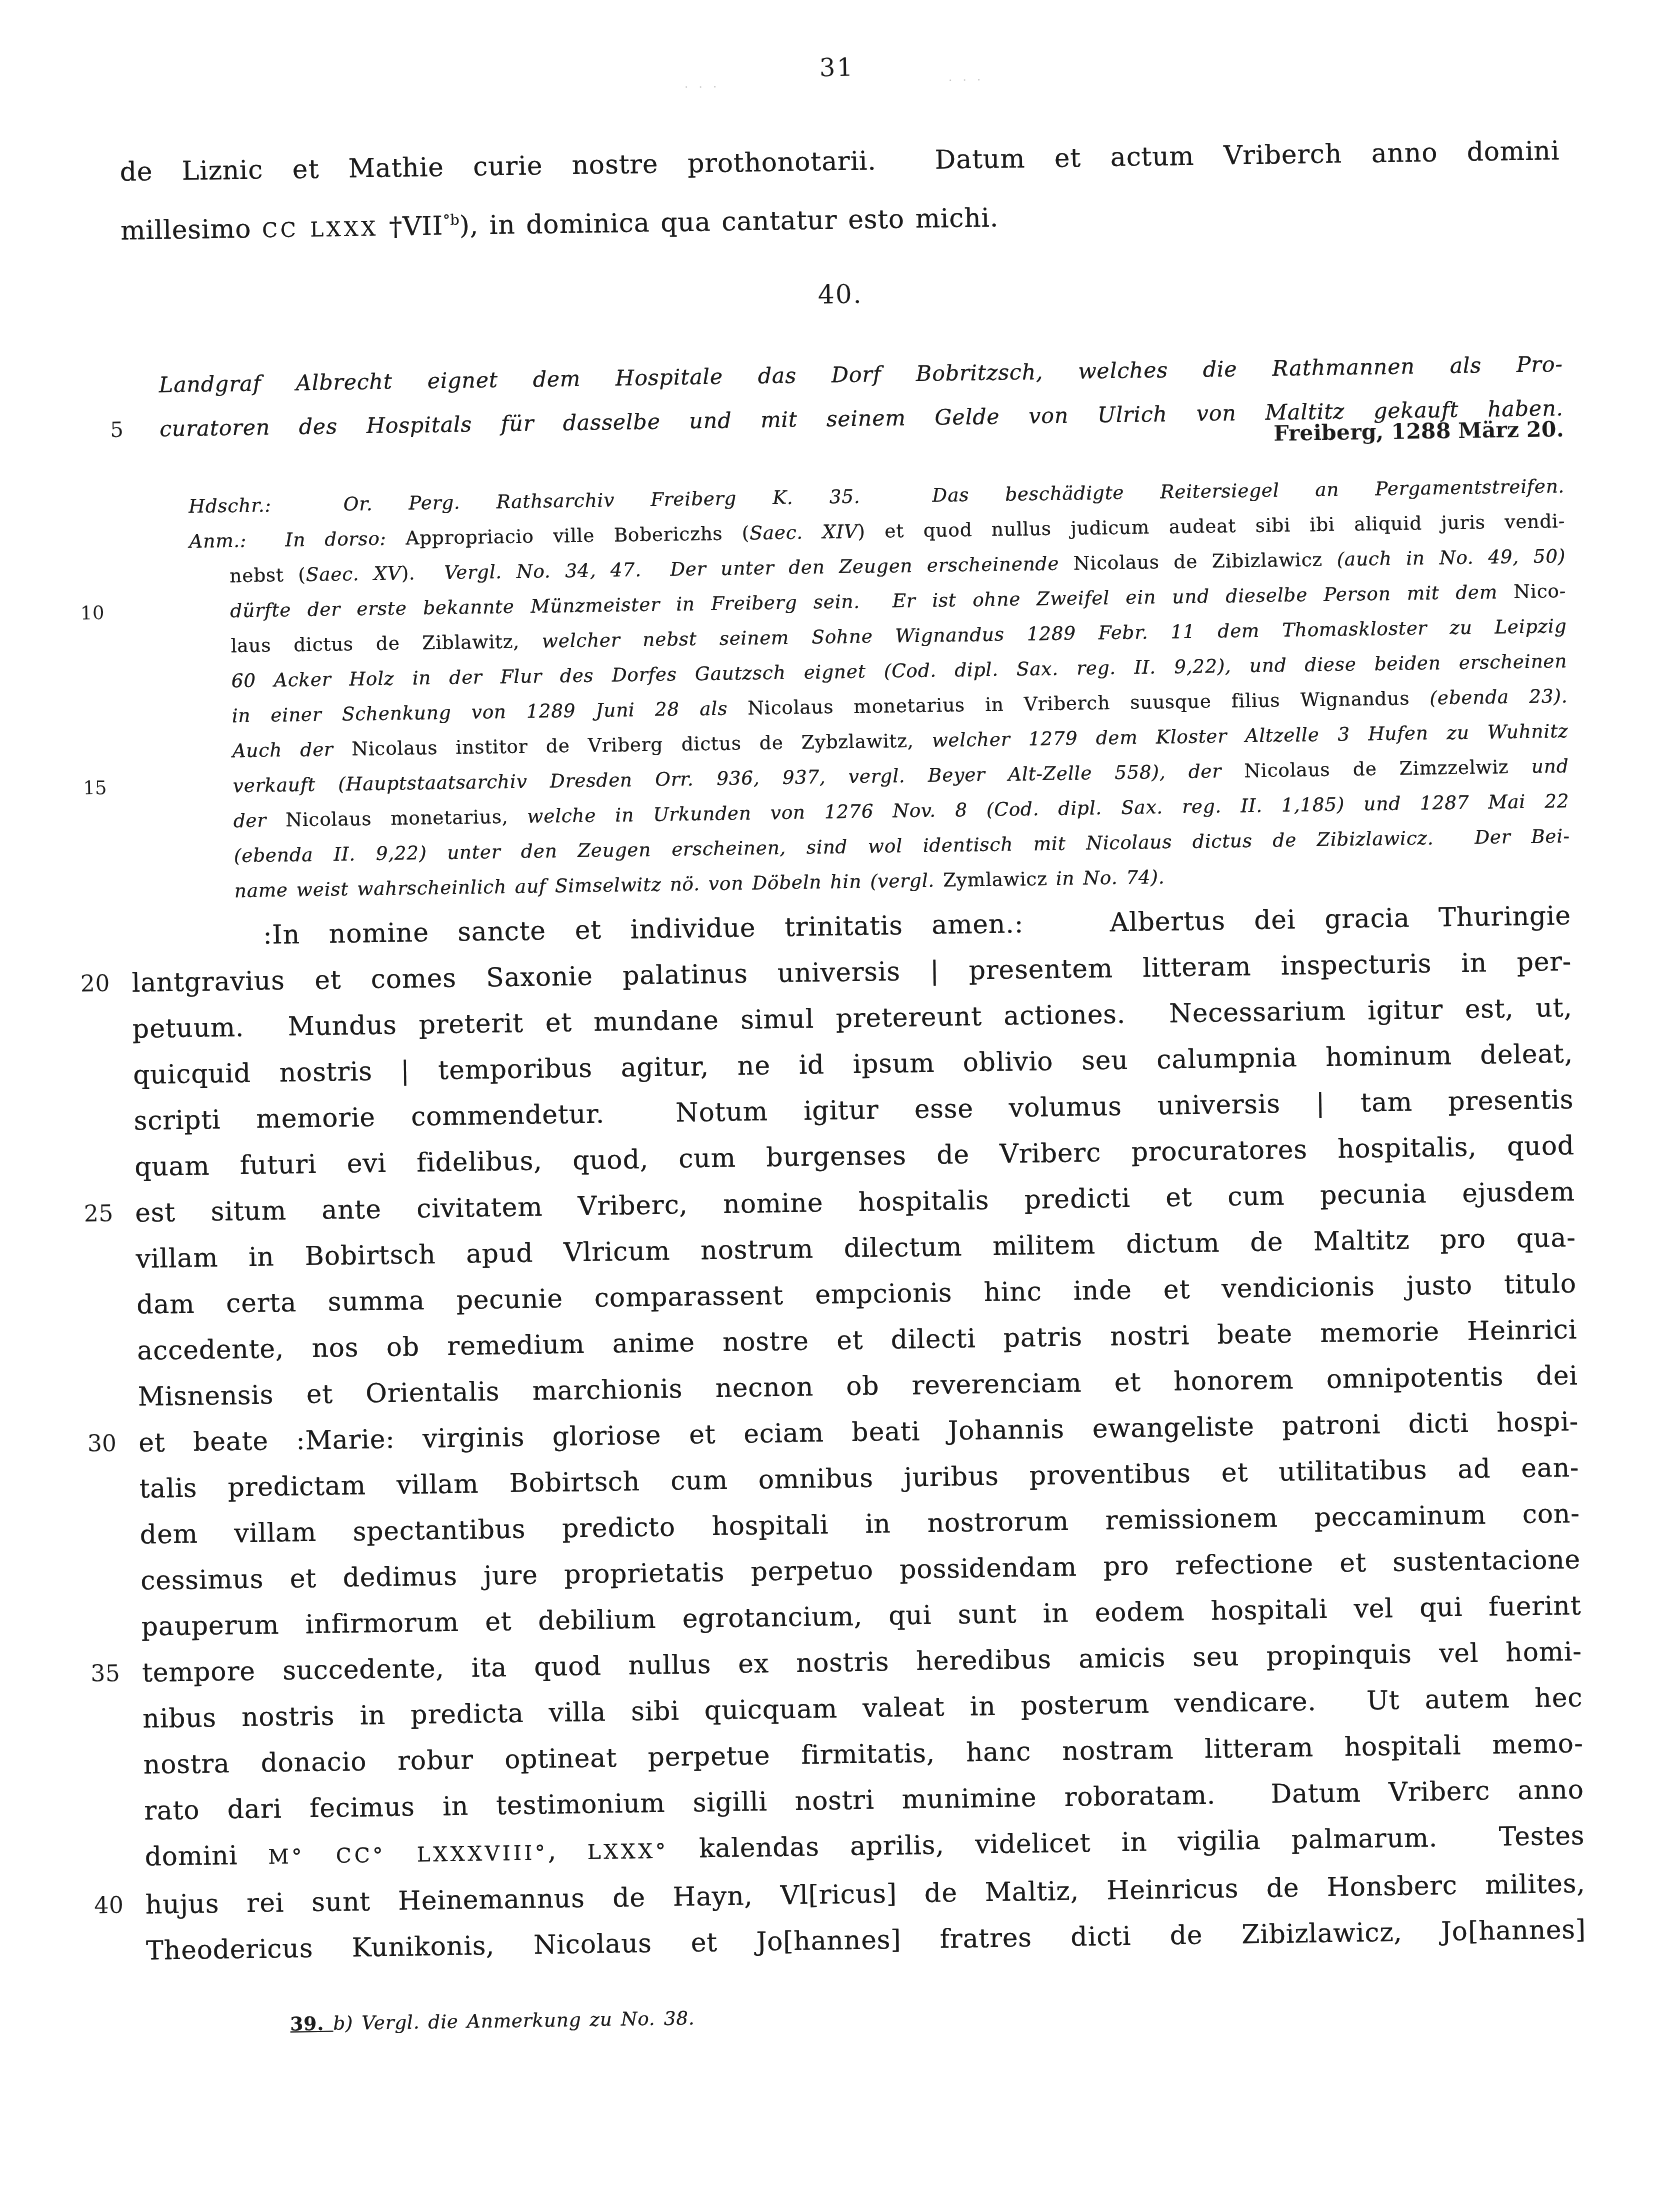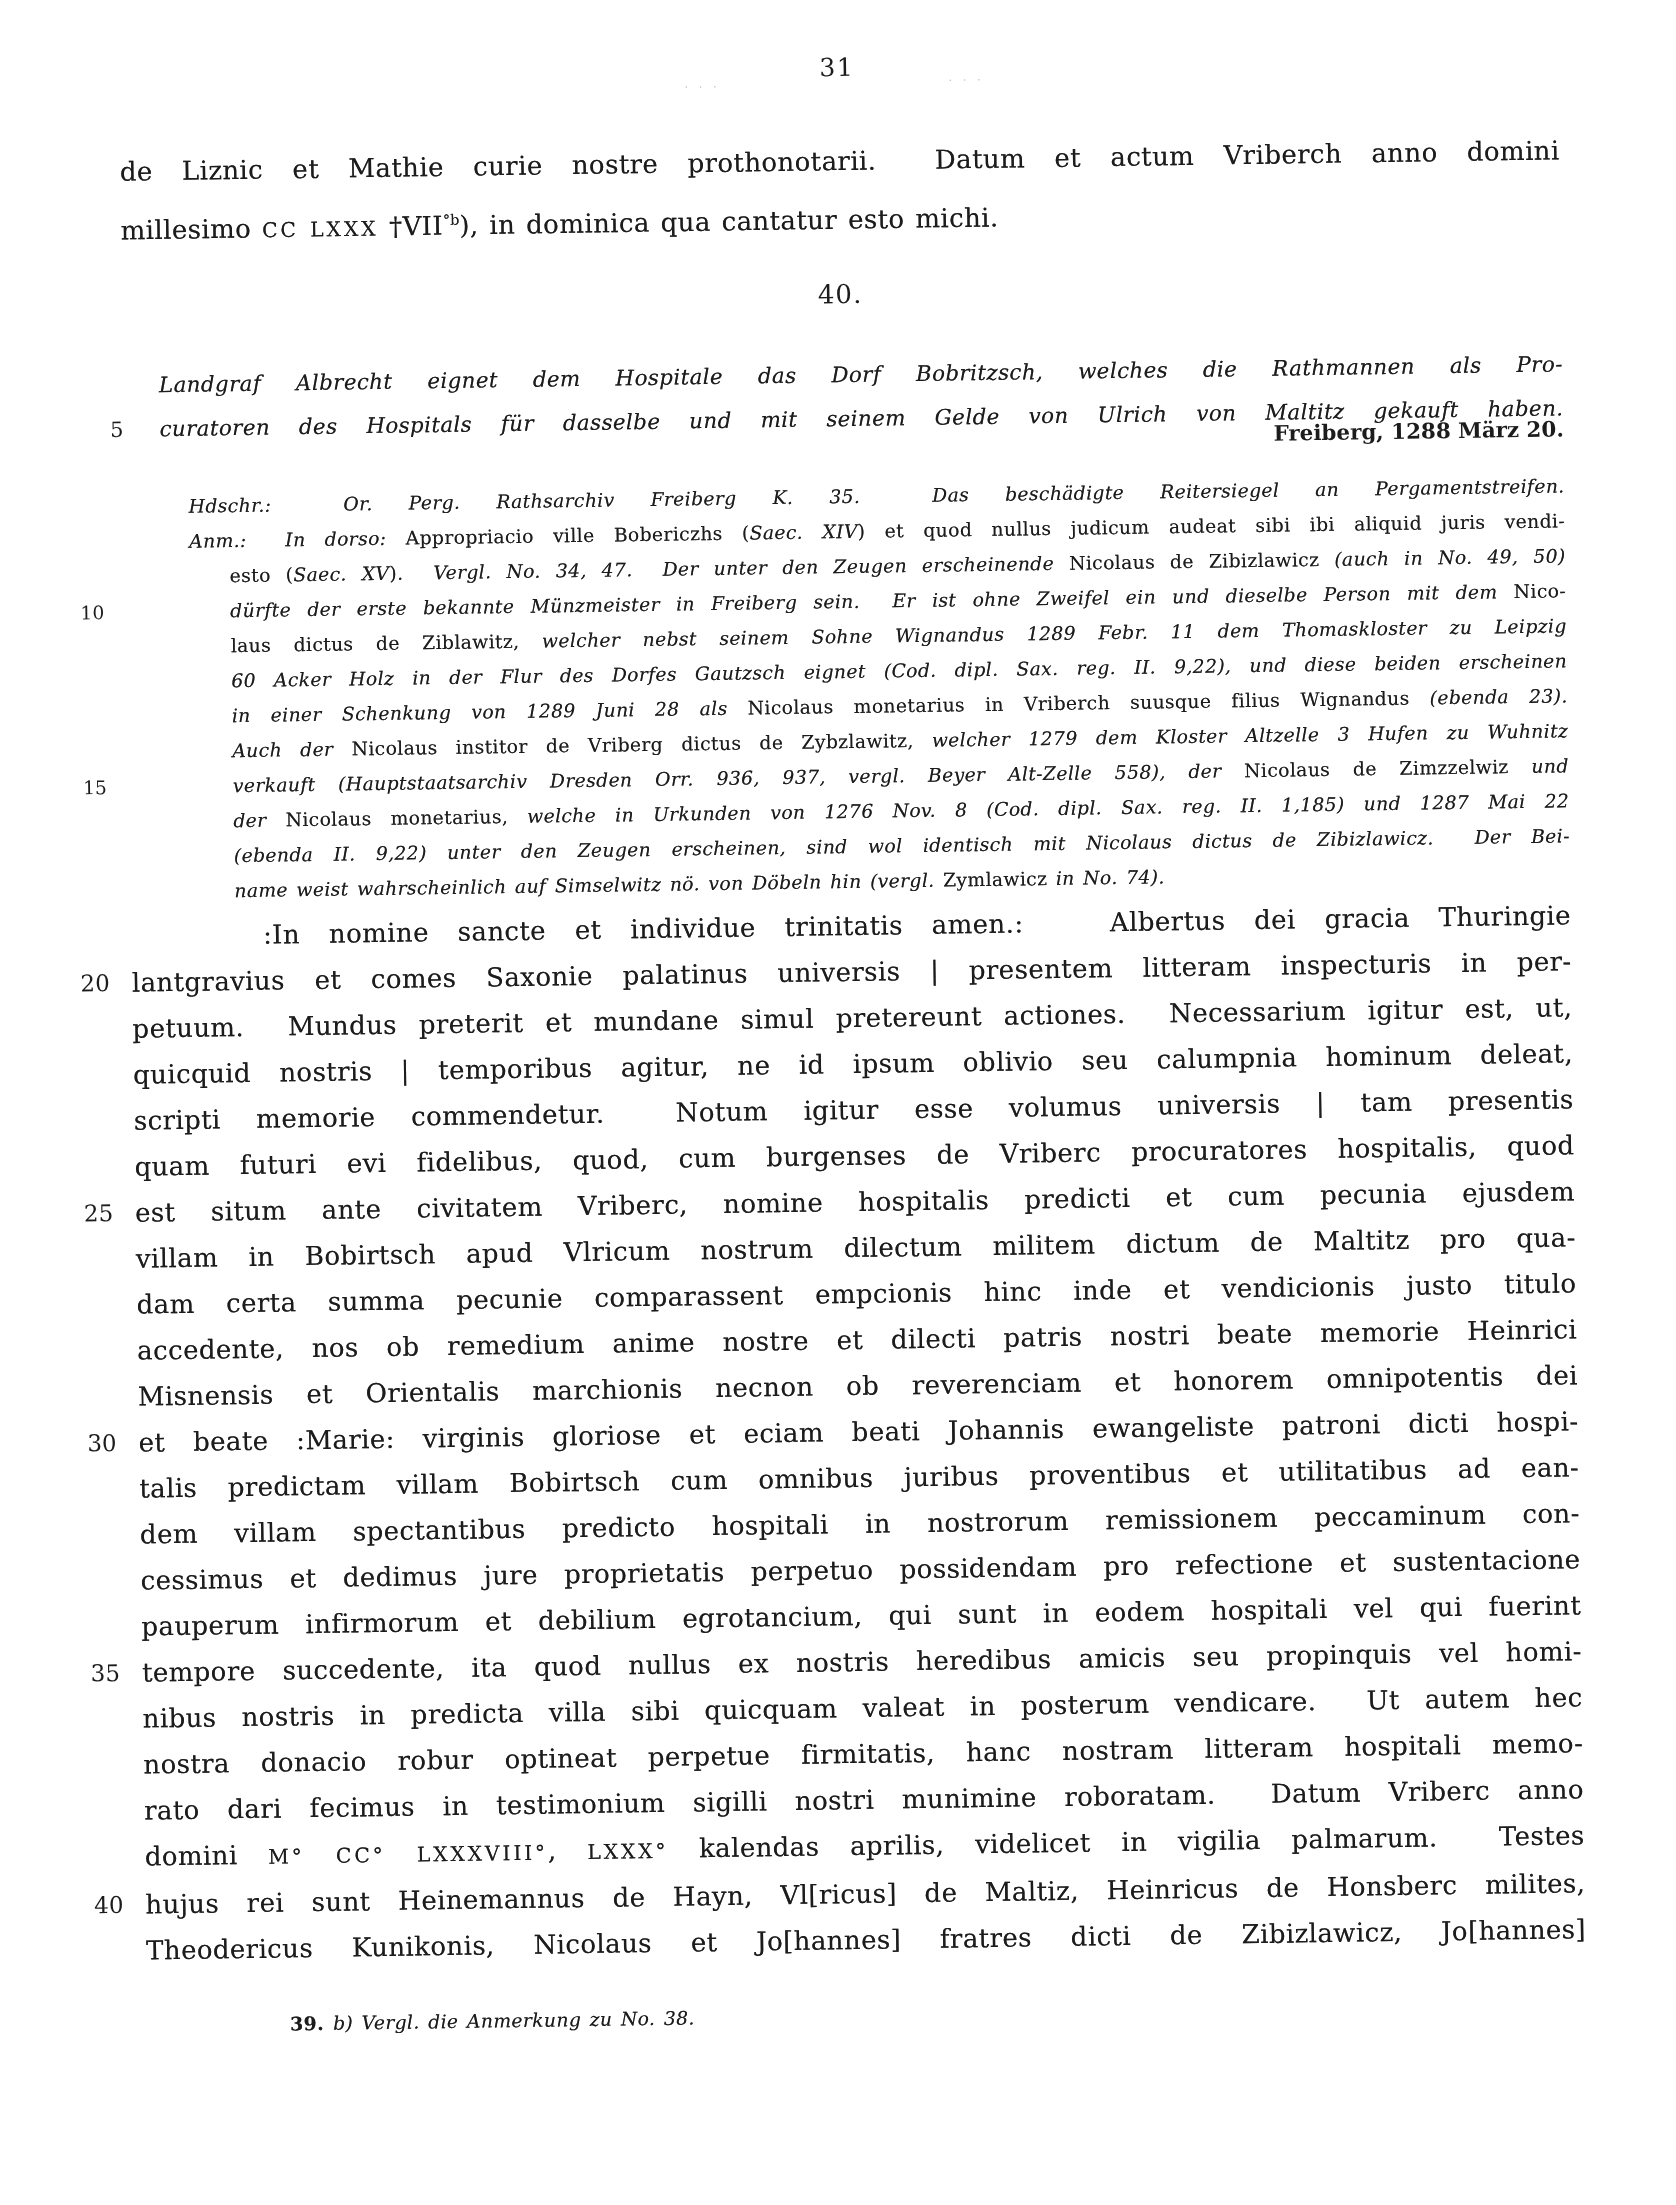--- a/index.html
+++ b/index.html
@@ -62,21 +62,21 @@
   .txt{
     flex:1 1 auto;
     white-space:pre-wrap;
     word-spacing:2.2px;
     letter-spacing:0.4px;
     text-shadow:0 0 0.4px rgba(20,20,20,0.65);
   }
   .jl .txt{text-align:justify;text-align-last:justify;}
   .s-r{font-style:normal;}
   .s-i{font-style:italic;}
-  .s-b{font-weight:bold;}
+  .s-b{font-weight:bold;text-decoration:underline;}
   .s-sc{font-size:0.78em;letter-spacing:0.14em;}
   .s-sup{vertical-align:super;font-size:0.55em;letter-spacing:0;}
 </style>
 </head>
 <body>
 
 <div class="page">
   <div class="sheet">
 
     <div class="blk pagenum">31</div>
@@ -111,21 +111,21 @@
         <div class="row jl label">
           <span class="ln"></span>
           <div class="txt"><span class="s-i">Hdschr.:  Or. Perg. Rathsarchiv Freiberg K. 35.  Das beschädigte Reitersiegel an Pergamentstreifen.</span></div>
         </div>
         <div class="row jl label">
           <span class="ln"></span>
           <div class="txt"><span class="s-i">Anm.:  In dorso: </span><span class="s-r">Appropriacio ville Bobericzhs (</span><span class="s-i">Saec. XIV</span><span class="s-r">) et quod nullus judicum audeat sibi ibi aliquid juris vendi-</span></div>
         </div>
         <div class="row jl">
           <span class="ln"></span>
-          <div class="txt"><span class="s-r">esto (</span><span class="s-i">Saec. XV</span><span class="s-r">).  </span><span class="s-i">Vergl. No. 34, 47.  Der unter den Zeugen erscheinende </span><span class="s-r">Nicolaus de Zibizlawicz </span><span class="s-i">(auch in No. 49, 50)</span></div>
+          <div class="txt"><span class="s-r">nebst (</span><span class="s-i">Saec. XV</span><span class="s-r">).  </span><span class="s-i">Vergl. No. 34, 47.  Der unter den Zeugen erscheinende </span><span class="s-r">Nicolaus de Zibizlawicz </span><span class="s-i">(auch in No. 49, 50)</span></div>
         </div>
         <div class="row jl">
           <span class="ln">10</span>
           <div class="txt"><span class="s-i">dürfte der erste bekannte Münzmeister in Freiberg sein.  Er ist ohne Zweifel ein und dieselbe Person mit dem </span><span class="s-r">Nico-</span></div>
         </div>
         <div class="row jl">
           <span class="ln"></span>
           <div class="txt"><span class="s-r">laus dictus de Ziblawitz, </span><span class="s-i">welcher nebst seinem Sohne Wignandus 1289 Febr. 11 dem Thomaskloster zu Leipzig</span></div>
         </div>
         <div class="row jl">

